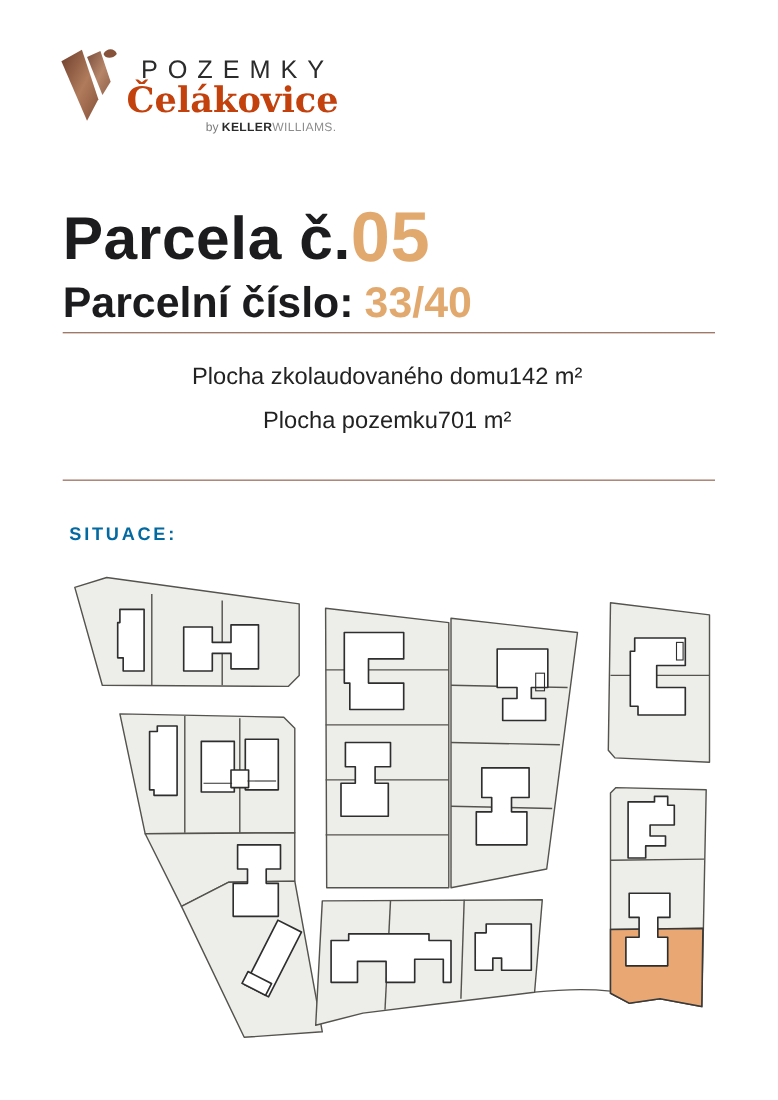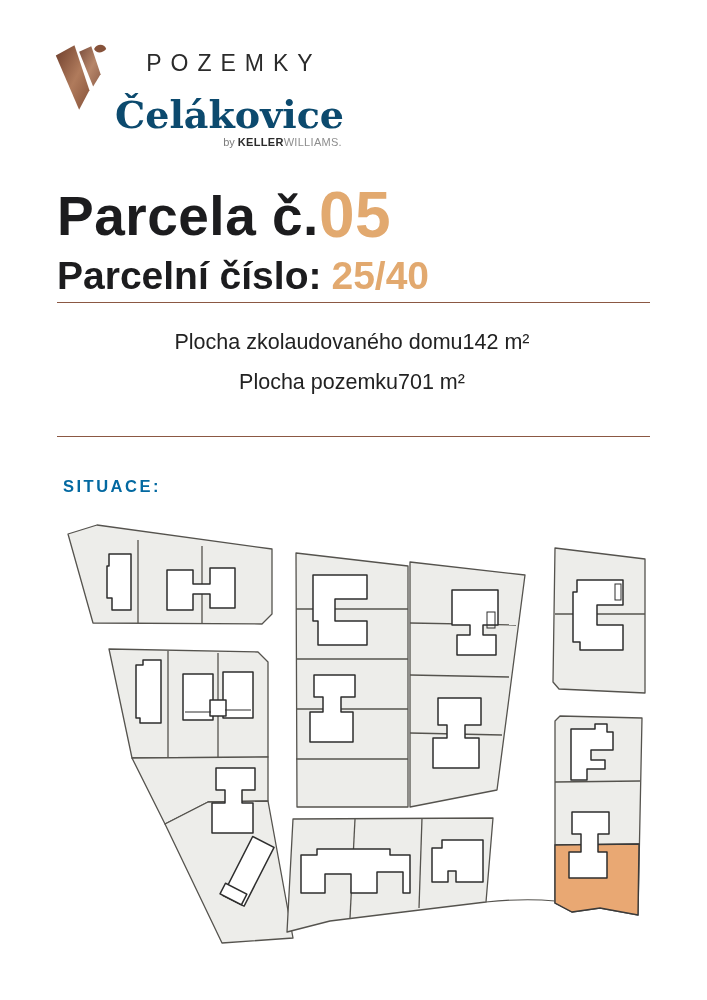--- a/index.html
+++ b/index.html
@@ -6,21 +6,21 @@
   body{
     width:707px;height:1000px;position:relative;overflow:hidden;
     font-family:"Liberation Sans","DejaVu Sans",sans-serif;
     color:#1c1c1e;
   }
   
   .logo-row{position:absolute;top:40px;left:53px;display:flex;align-items:flex-start;}
   .logo-mark{width:56px;height:76px;flex:0 0 auto;}
   .logo-text{margin-left:6px;display:flex;flex-direction:column;align-items:center;}
   .brand-top{font-size:23px;letter-spacing:9px;color:#2b2b2b;margin-left:9px;line-height:1;padding-top:12px;text-align:center;}
-  .brand-name{font-family:"DejaVu Serif","Liberation Serif",serif;font-weight:700;font-size:38px;line-height:1.05;color:#0c4a6e;margin-top:20px;}
+  .brand-name{font-family:"DejaVu Serif","Liberation Serif",serif;font-weight:700;font-size:32px;line-height:1.05;color:#c2410c;margin-top:0;}
   .brand-byline{font-size:11px;line-height:1;margin-top:2px;align-self:flex-end;margin-right:2px;}
   .brand-byline .by{color:#7c7c7c;}
   .brand-byline .kw-bold{color:#2b2b2b;font-weight:700;letter-spacing:.3px;margin-top:32px;}
   .brand-byline .kw-light{color:#8d8d8d;letter-spacing:.3px;}
   
   .title{position:absolute;top:146px;left:57px;font-size:55px;line-height:1;letter-spacing:.5px;white-space:nowrap;}
   .title .num{font-size:64px;font-weight:700;margin-left:0;vertical-align:-2px;}
   .subtitle{position:absolute;top:224px;left:57px;font-size:39px;line-height:1;white-space:nowrap;}
   .subtitle .num{font-weight:700;margin-left:10px;}
   .accent{color:#E2A96F;}
@@ -54,21 +54,21 @@
     <div class="logo-text">
       <div class="brand-top">POZEMKY</div>
       <div class="brand-name">Čelákovice</div>
       <div class="brand-byline"><span class="by">by </span><span class="kw-bold">KELLER</span><span class="kw-light">WILLIAMS.</span></div>
     </div>
   </div>
 </header>
 
 <h1 class="title"><span>Parcela č.</span><span class="num accent">05</span></h1>
 
-<h2 class="subtitle"><span>Parcelní číslo:</span><span class="num accent">25/40</span></h2>
+<h2 class="subtitle"><span>Parcelní číslo:</span><span class="num accent">33/40</span></h2>
 
 <div class="rule rule-1"></div>
 
 <div class="details">
   <div class="row">
     <span>Plocha zkolaudovaného domu</span>
     <span>142 m²</span>
   </div>
   <div class="row">
     <span>Plocha pozemku</span>

